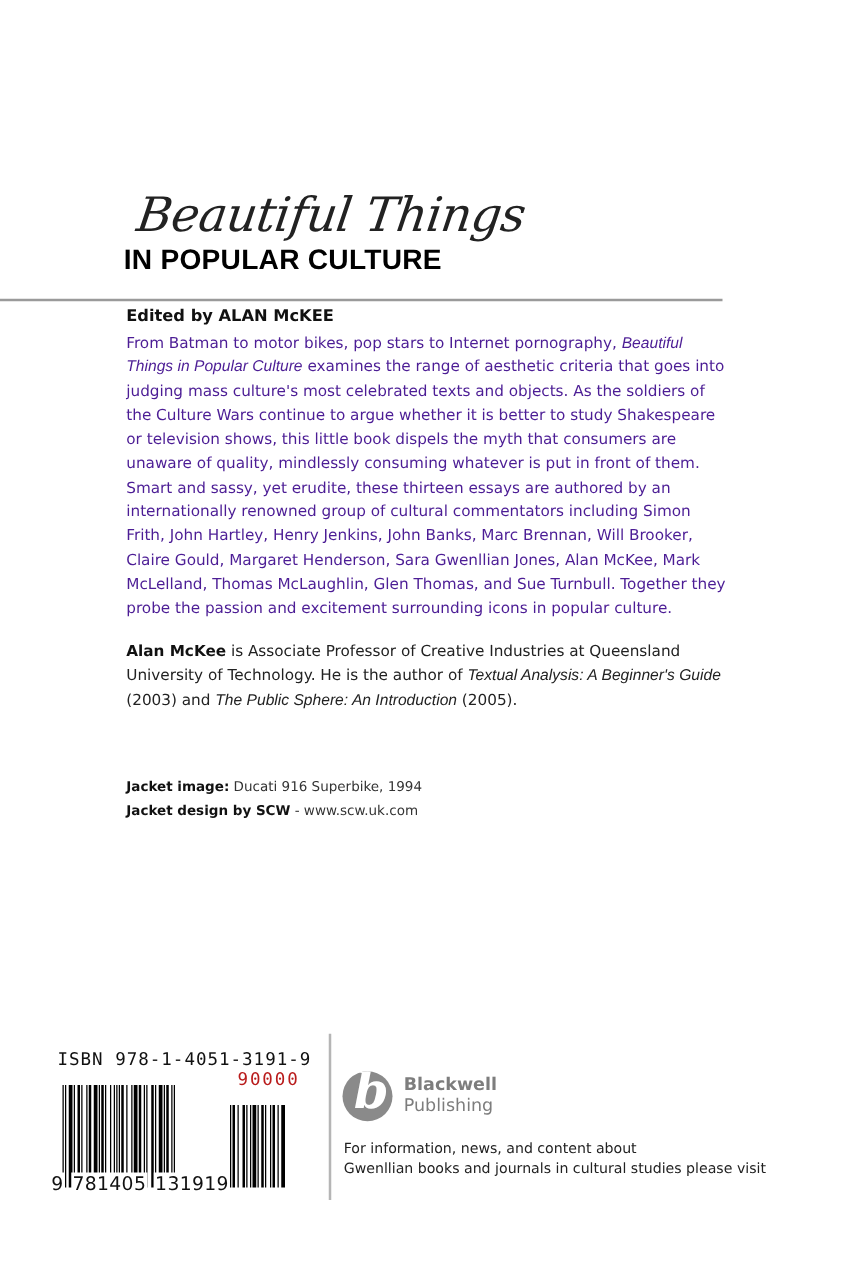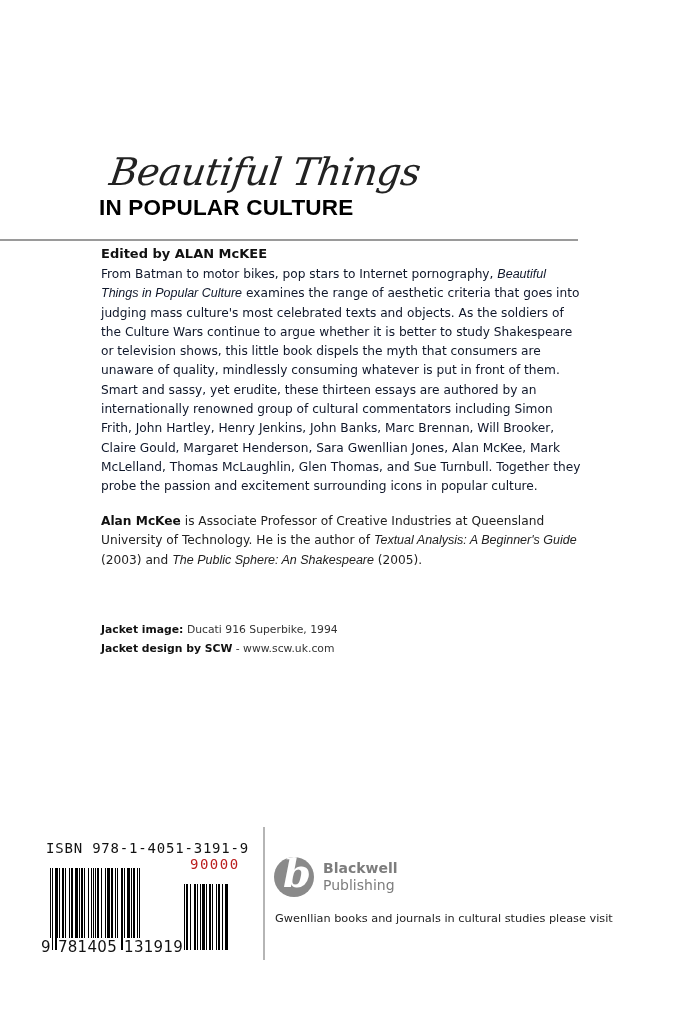--- a/index.html
+++ b/index.html
@@ -12,21 +12,21 @@
     font-weight:normal; white-space:nowrap; }
   .title-main { position:absolute; left:99px; top:195px;
     font-family:"Liberation Sans", sans-serif; font-weight:bold; font-size:22.5px;
     letter-spacing:0.2px; color:#000; white-space:nowrap; }
 
   .rule { position:absolute; left:0; top:239px; width:578px; height:2px; background:#9a9a9a; }
 
   .editor { position:absolute; left:101px; top:246px; font-size:13px; font-weight:bold; color:#111; }
 
   .blurb { position:absolute; left:101px; top:265px; width:480px;
-    font-size:12.2px; line-height:19.3px; color:#0f172a; }
+    font-size:12.2px; line-height:19.3px; color:#4c1d95; }
   .blurb i, .bio i { font-family:"Liberation Sans", sans-serif; font-style:italic; font-size:12.5px; }
 
   .bio { position:absolute; left:101px; top:512px; width:480px;
     font-size:12.2px; line-height:19.3px; color:#222; }
   .bio b { font-weight:bold; color:#111; }
 
   .credits { position:absolute; left:101px; top:621px; font-size:10.8px; line-height:18.5px; color:#333; }
   .credits b { color:#111; }
 
   
@@ -61,21 +61,21 @@
 
 <div class="title-script">Beautiful Things</div>
 <div class="title-main">IN POPULAR CULTURE</div>
 
 <div class="rule"></div>
 
 <div class="editor"><span>Edited by </span><span>ALAN McKEE</span></div>
 
 <div class="blurb"><span>From Batman to motor bikes, pop stars to Internet pornography, </span><i>Beautiful Things in Popular Culture</i><span> examines the range of aesthetic criteria that goes into judging mass culture's most celebrated texts and objects. As the soldiers of the Culture Wars continue to argue whether it is better to study Shakespeare or television shows, this little book dispels the myth that consumers are unaware of quality, mindlessly consuming whatever is put in front of them. Smart and sassy, yet erudite, these thirteen essays are authored by an internationally renowned group of cultural commentators including Simon Frith, John Hartley, Henry Jenkins, John Banks, Marc Brennan, Will Brooker, Claire Gould, Margaret Henderson, Sara Gwenllian Jones, Alan McKee, Mark McLelland, Thomas McLaughlin, Glen Thomas, and Sue Turnbull. Together they probe the passion and excitement surrounding icons in popular culture.</span></div>
 
-<div class="bio"><b>Alan McKee</b><span> is Associate Professor of Creative Industries at Queensland University of Technology. He is the author of </span><i>Textual Analysis: A Beginner's Guide</i><span> (2003) and </span><i>The Public Sphere: An Shakespeare</i><span> (2005).</span></div>
+<div class="bio"><b>Alan McKee</b><span> is Associate Professor of Creative Industries at Queensland University of Technology. He is the author of </span><i>Textual Analysis: A Beginner's Guide</i><span> (2003) and </span><i>The Public Sphere: An Introduction</i><span> (2005).</span></div>
 
 <div class="credits">
   <div><b>Jacket image:</b><span> Ducati 916 Superbike, 1994</span></div>
   <div><b>Jacket design by SCW</b><span> - www.scw.uk.com</span></div>
 </div>
 
 <div class="barcode">
   <div class="isbn">ISBN 978-1-4051-3191-9</div>
   <div class="addon-num">90000</div>
   <div class="bars" id="mainbars">
@@ -177,14 +177,15 @@
 
 <div class="logo">
     <span class="logo-b">b</span>
   </div>
 <div class="pub-name">
   <div class="b1">Blackwell</div>
   <div>Publishing</div>
 </div>
 
 <div class="pub-info">
+  <div>For information, news, and content about</div>
   <div>Gwenllian books and journals in cultural studies please visit</div>
 </div>
 
 </body></html>

